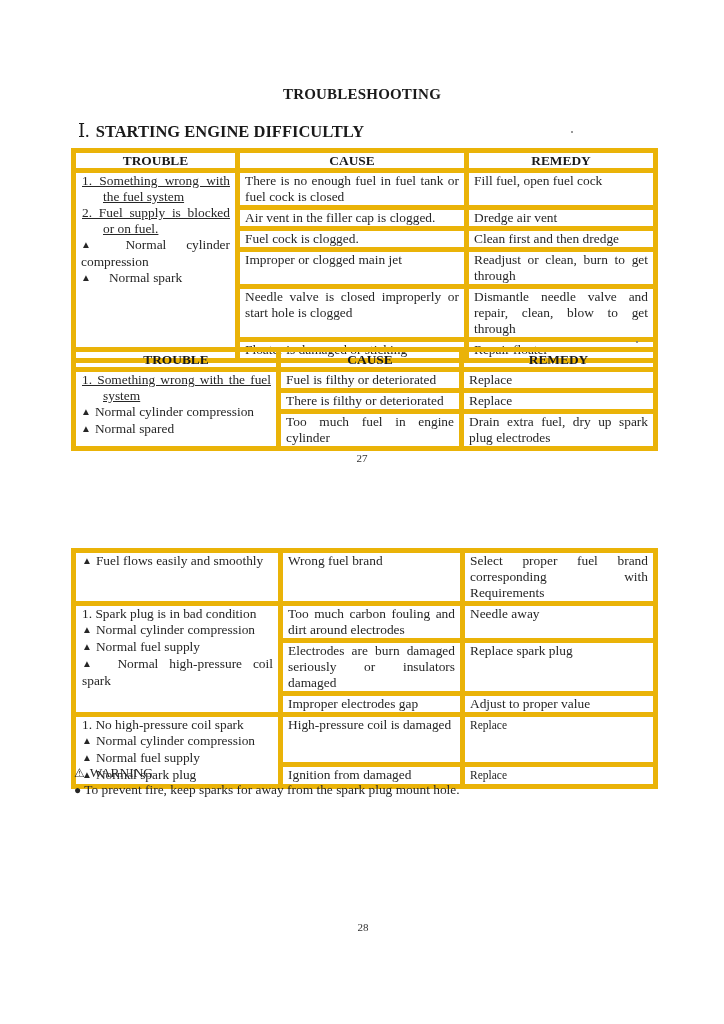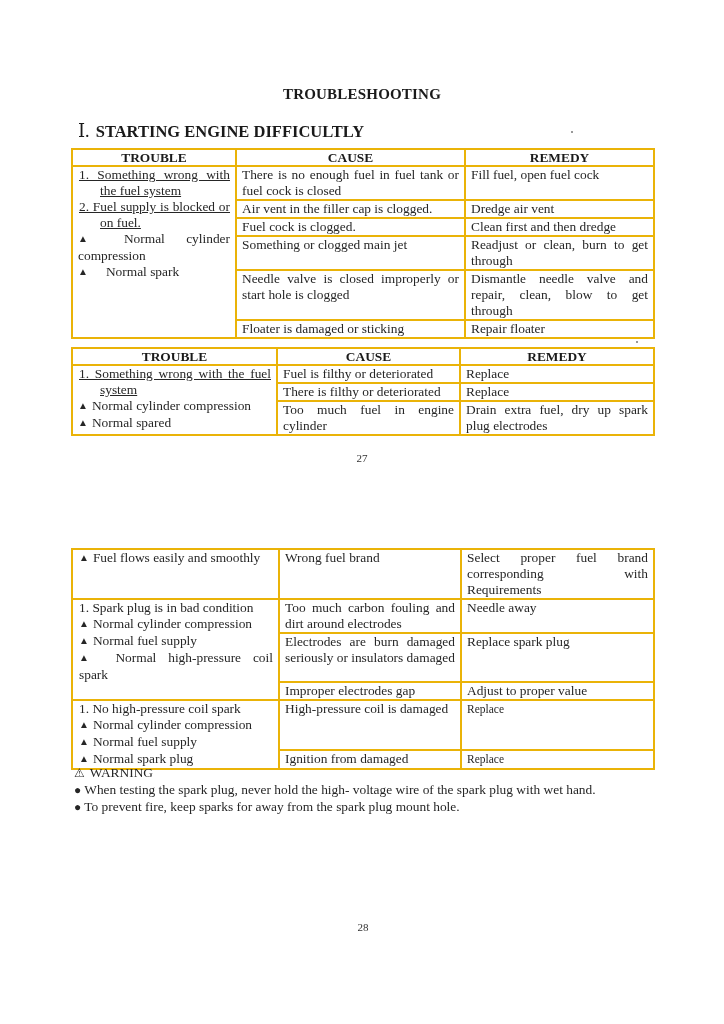--- a/index.html
+++ b/index.html
@@ -14,21 +14,21 @@
   }
   .section {
     left: 78px; top: 120px; font-weight: bold; font-size: 16.5px; color: #1a1a1a;
   }
   .section .num { font-weight: normal; font-size: 18px; margin-right: 2px; }
   table {
     position: absolute; border-collapse: collapse; table-layout: fixed;
     font-size: 13.4px; line-height: 16px; color: #262626;
   }
   td, th {
-    border: 2px solid #eab308; vertical-align: top; padding: 0 5px; overflow: hidden;
+    border: 5px solid #eab308; vertical-align: top; padding: 0 5px; overflow: hidden;
   }
   th { font-weight: bold; text-align: center; font-size: 13.4px; padding: 0 4px; color: #1a1a1a; line-height: 15px; }
   .just { text-align: justify; text-align-last: left; }
   .tline { display: block; }
   .indent { padding-left: 21px; text-indent: -21px; text-decoration: underline; }
   .tri { font-size: 10px; margin-right: 4px; position: relative; top: -1px; }
   .tri-wide { margin-right: 18px; }
   .small { font-size: 11.5px; }
   .pagenum { font-size: 11px; color: #333; text-align: center; width: 40px; }
   .warn { left: 74px; top: 765px; width: 582px; font-size: 13.4px; line-height: 15.8px; color: #262626; }
@@ -70,21 +70,21 @@
   </tr>
   <tr style="height:16px">
     <td>Air vent in the filler cap is clogged.</td>
     <td>Dredge air vent</td>
   </tr>
   <tr style="height:16px">
     <td>Fuel cock is clogged.</td>
     <td>Clean first and then dredge</td>
   </tr>
   <tr style="height:33px">
-    <td>Something or clogged main jet</td>
+    <td>Improper or clogged main jet</td>
     <td class="just">Readjust or clean, burn to get through</td>
   </tr>
   <tr style="height:49px">
     <td class="just">Needle valve is closed improperly or start hole is clogged</td>
     <td class="just">Dismantle needle valve and repair, clean, blow to get through</td>
   </tr>
   <tr style="height:16px">
     <td>Floater is damaged or sticking</td>
     <td>Repair floater</td>
   </tr>
@@ -171,20 +171,19 @@
     <td>Ignition from damaged</td>
     <td class="small">Replace</td>
   </tr>
 </tbody>
   </table>
 
 <div class="abs warn">
   <span class="line">
     <span style="font-size:12px; margin-right:5px; font-family:'DejaVu Sans', sans-serif;">⚠</span><span>WARNING</span>
   </span>
-  <span class="line"><span class="bul">●</span><span>When testing the spark plug, never hold the high- voltage wire of the spark plug with wet hand.</span></span>
   <span class="line"><span class="bul">●</span><span>To prevent fire, keep sparks for away from the spark plug mount hole.</span></span>
 </div>
 
 <div class="abs pagenum" style="left:343px; top:921px;">28</div>
 
 <div class="abs speck" style="left:571px; top:131px;"></div>
 <div class="abs speck" style="left:636px; top:341px;"></div>
 
 </body></html>

